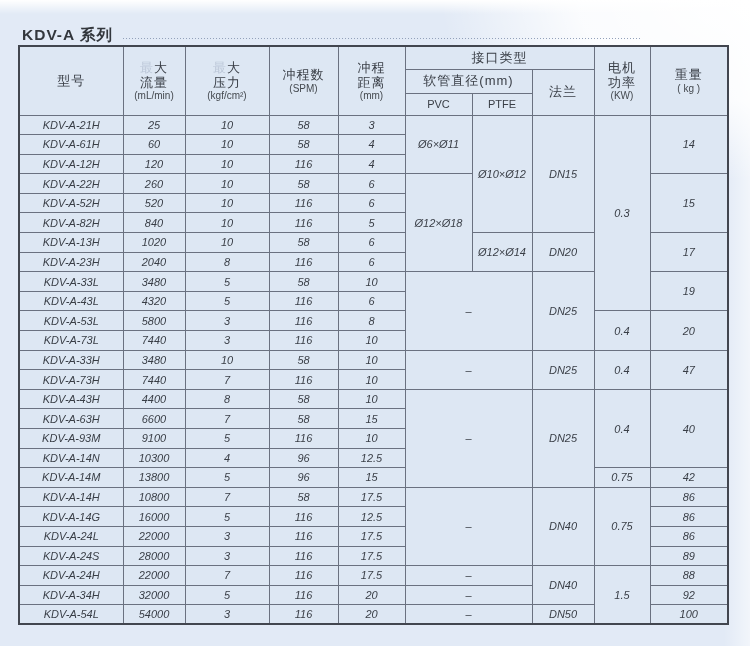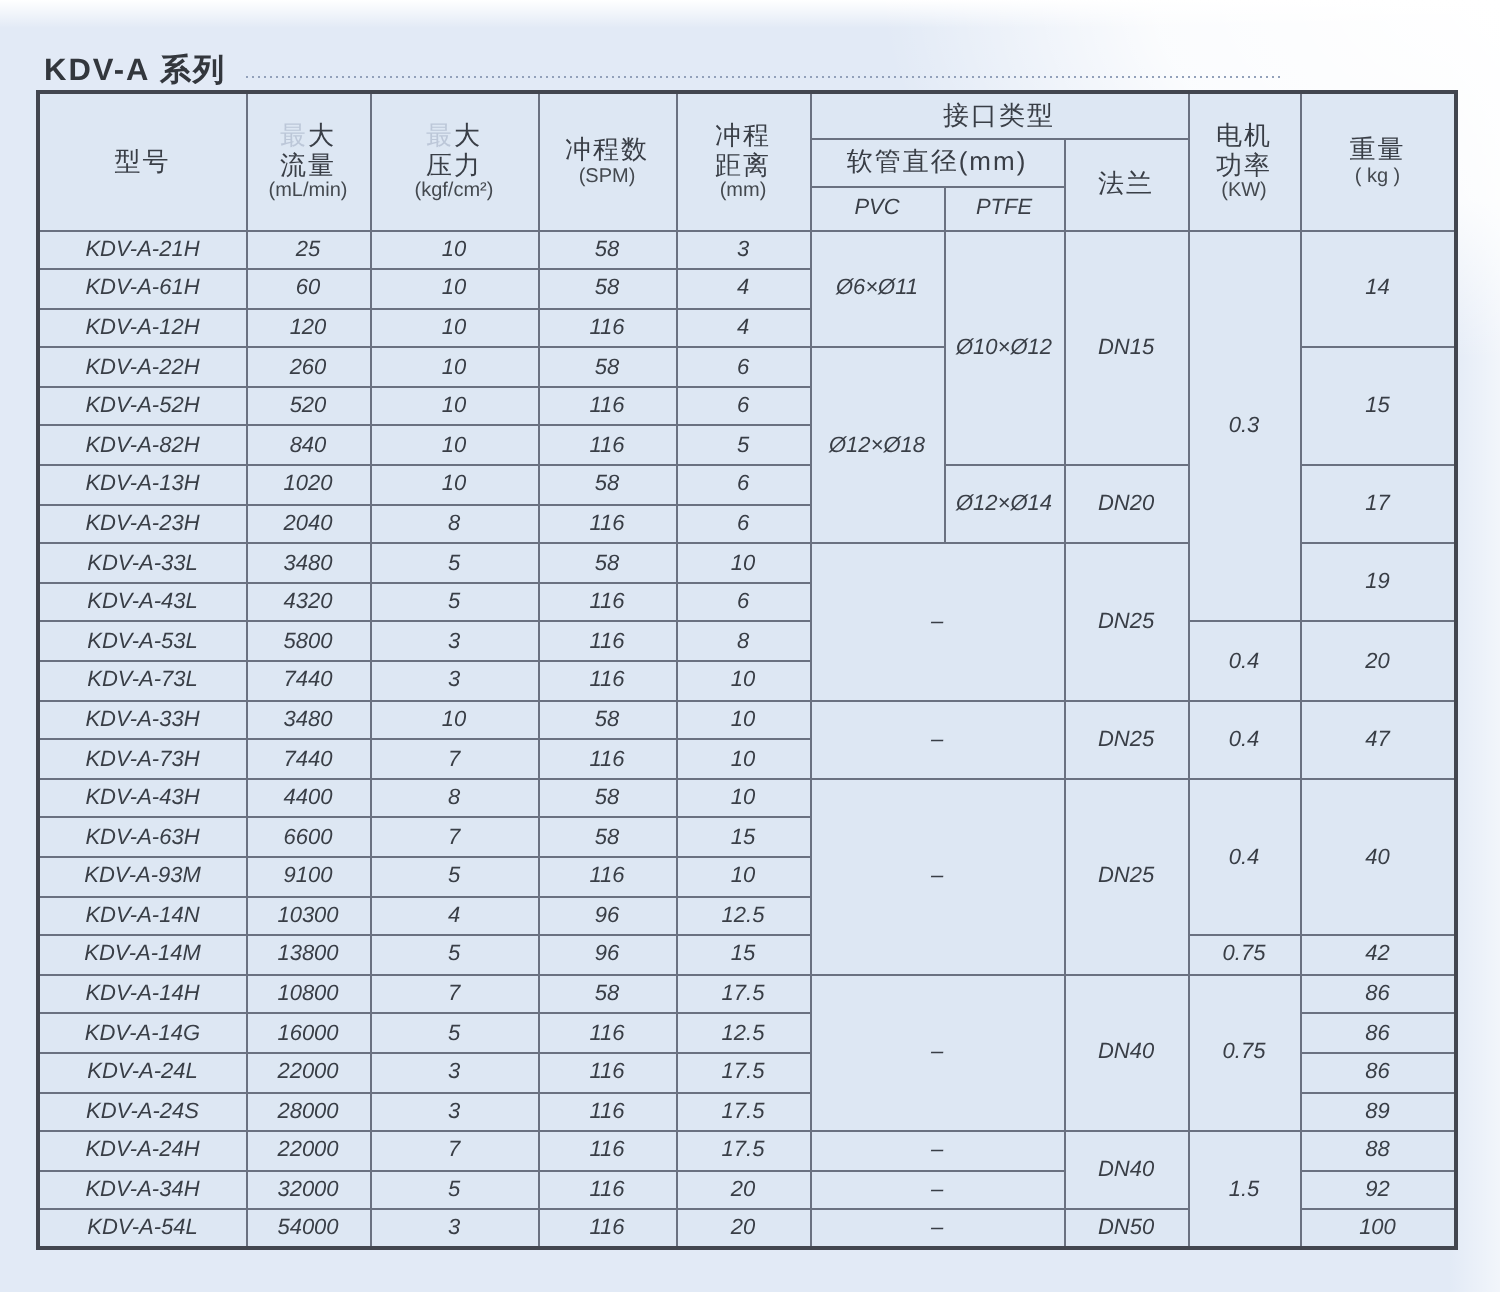--- a/index.html
+++ b/index.html
@@ -38,21 +38,21 @@
     border:1px solid #6a7180;
     text-align:center;vertical-align:middle;
     padding:0;color:#393e46;
     overflow:hidden;
   }
   .spec thead tr.hr-a{height:23px;}
   .spec thead tr.hr-b{height:24px;}
   .spec thead tr.hr-c{height:22px;}
   .spec th{font-weight:normal;font-size:13px;line-height:1.18;letter-spacing:1px;}
   .spec th .unit{font-size:10px;letter-spacing:0;color:#44494f;}
-  .spec th .latin{font-size:11px;letter-spacing:0;font-style:italic;}
+  .spec th .latin{font-size:11px;letter-spacing:0;}
   .ghost{color:#bcc7d8;}
   .spec tbody tr{height:19.6px;font-style:italic;}
   .spec tbody td{font-size:11px;}
 </style>
 </head>
 <body>
 
 <div class="page">
 
   <div class="title-bar">

